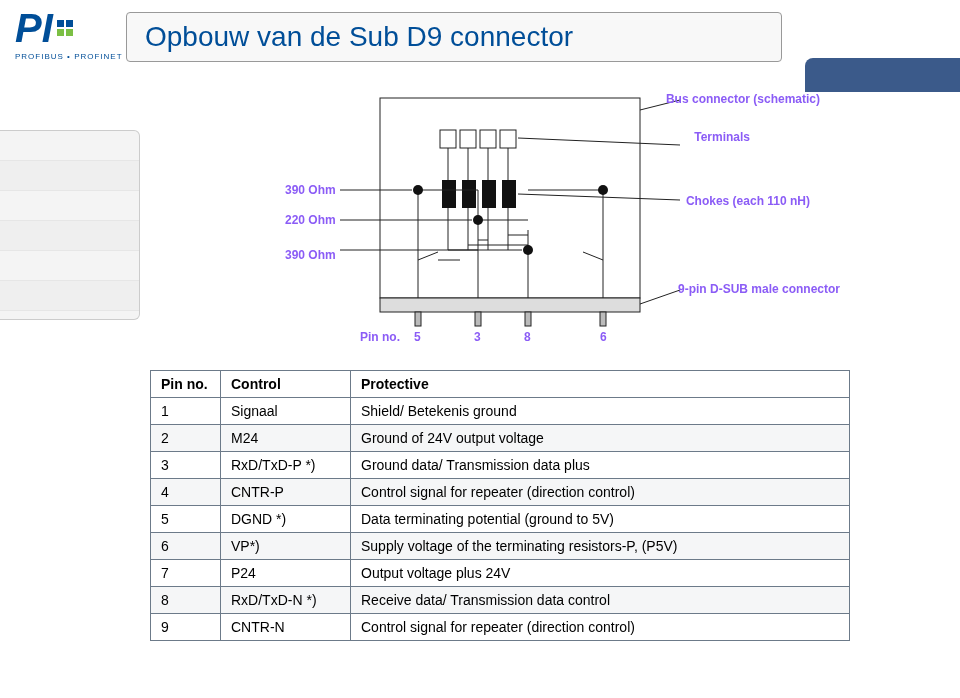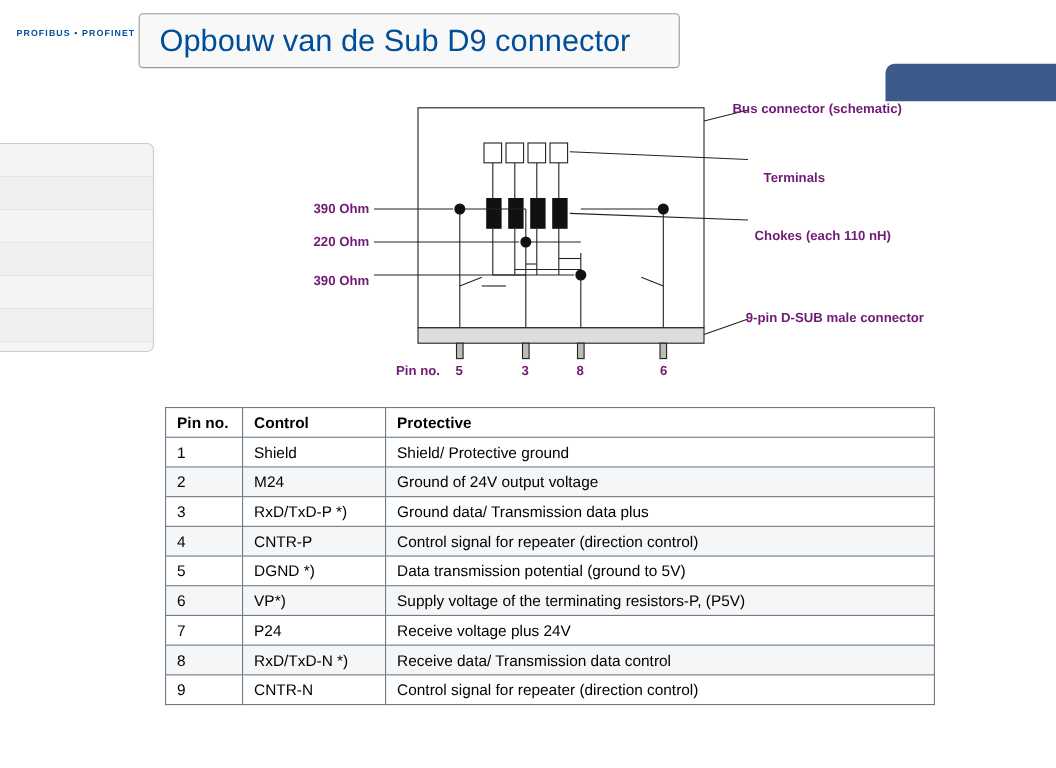--- a/index.html
+++ b/index.html
@@ -36,28 +36,28 @@
     margin-left: 2px;
   }
   .logo-sq-row { display: flex; gap: 2px; }
   .sq { width: 7px; height: 7px; }
   .sq-blue { background: #004e98; }
   .sq-green { background: #7bbf44; }
   .logo-text {
     font-size: 8px;
     letter-spacing: 1px;
     color: #004e98;
-    margin-top: 16px;
-    font-weight: bold;
+    margin-top: 6px;
+    font-weight: normal;
   }
   .title-bar {
     position: absolute;
     top: 12px;
     left: 126px;
-    width: 492px;
+    width: 656px;
     height: 50px;
     border: 1px solid #999;
     background: #f8f8f8;
     border-radius: 4px;
     display: flex;
     align-items: center;
     padding-left: 18px;
   }
   .title-bar h1 {
     color: #004e98;
@@ -92,21 +92,21 @@
   }
   .left-tab .row:nth-child(even){ background:#efefef; }
   .diagram {
     position: absolute;
     top: 90px;
     left: 300px;
     width: 520px;
     height: 260px;
     font-size: 12px;
     font-weight: bold;
-    color: #701a75;
+    color: #8b5cf6;
   }
   .diagram svg { position: absolute; top:0; left:0; }
   .d-label { position:absolute; font-size:12px; font-weight:bold; }
   .pin-table {
     position: absolute;
     top: 370px;
     left: 150px;
     width: 700px;
     border-collapse: collapse;
     font-size: 14px;
@@ -122,20 +122,33 @@
     font-weight: bold;
   }
   .pin-table tr:nth-child(even) td { background: #f5f6f7; }
   .col-pin { width: 70px; }
   .col-sig { width: 130px; }
 </style>
 </head>
 <body>
 
 <div class="logo">
+  <div class="logo-upper">
+    <span class="logo-p">PI</span>
+    <div class="logo-squares">
+      <div class="logo-sq-row">
+          <div class="sq sq-blue"></div>
+          <div class="sq sq-blue"></div>
+        </div>
+      <div class="logo-sq-row">
+          <div class="sq sq-green"></div>
+          <div class="sq sq-green"></div>
+        </div>
+    </div>
+  </div>
   <div class="logo-text">PROFIBUS • PROFINET</div>
 </div>
 
 <div class="title-bar">
   <h1>Opbouw van de Sub D9 connector</h1>
 </div>
 
 <div class="accent-block"></div>
 
 <div class="left-tab">
@@ -205,22 +218,22 @@
     <line x1="340" y1="20" x2="380" y2="10" stroke="#222"></line>
     <line x1="218" y1="48" x2="380" y2="55" stroke="#222"></line>
     <line x1="218" y1="104" x2="380" y2="110" stroke="#222"></line>
     <line x1="340" y1="214" x2="380" y2="200" stroke="#222"></line>
 
     <line x1="40" y1="100" x2="112" y2="100" stroke="#222"></line>
     <line x1="40" y1="130" x2="172" y2="130" stroke="#222"></line>
     <line x1="40" y1="160" x2="222" y2="160" stroke="#222"></line>
   </svg>
   <span class="d-label" style="right:0; top:2px;">Bus connector (schematic)</span>
-  <span class="d-label" style="right:70px; top:64px;">Terminals</span>
-  <span class="d-label" style="right:10px; top:117px;">Chokes (each 110 nH)</span>
+  <span class="d-label" style="right:70px; top:40px;">Terminals</span>
+  <span class="d-label" style="right:10px; top:104px;">Chokes (each 110 nH)</span>
   <span class="d-label" style="right:-20px; top:192px;">9-pin D-SUB male connector</span>
   <span class="d-label" style="left:-15px; top:93px;">390 Ohm</span>
   <span class="d-label" style="left:-15px; top:123px;">220 Ohm</span>
   <span class="d-label" style="left:-15px; top:158px;">390 Ohm</span>
   <span class="d-label" style="left:60px; top:240px;">Pin no.</span>
   <span class="d-label" style="left:114px; top:240px;">5</span>
   <span class="d-label" style="left:174px; top:240px;">3</span>
   <span class="d-label" style="left:224px; top:240px;">8</span>
   <span class="d-label" style="left:300px; top:240px;">6</span>
 </div>
@@ -229,52 +242,52 @@
   <thead>
     <tr>
       <th class="col-pin">Pin no.</th>
       <th class="col-sig">Control</th>
       <th>Protective</th>
     </tr>
   </thead>
   <tbody id="tbody">
       <tr>
         <td>1</td>
-        <td>Shield</td>
-        <td>Shield/ Protective ground</td>
+        <td>Signaal</td>
+        <td>Shield/ Betekenis ground</td>
       </tr>
       <tr>
         <td>2</td>
         <td>M24</td>
         <td>Ground of 24V output voltage</td>
       </tr>
       <tr>
         <td>3</td>
         <td>RxD/TxD-P *)</td>
         <td>Ground data/ Transmission data plus</td>
       </tr>
       <tr>
         <td>4</td>
         <td>CNTR-P</td>
         <td>Control signal for repeater (direction control)</td>
       </tr>
       <tr>
         <td>5</td>
         <td>DGND *)</td>
-        <td>Data transmission potential (ground to 5V)</td>
+        <td>Data terminating potential (ground to 5V)</td>
       </tr>
       <tr>
         <td>6</td>
         <td>VP*)</td>
         <td>Supply voltage of the terminating resistors-P, (P5V)</td>
       </tr>
       <tr>
         <td>7</td>
         <td>P24</td>
-        <td>Receive voltage plus 24V</td>
+        <td>Output voltage plus 24V</td>
       </tr>
       <tr>
         <td>8</td>
         <td>RxD/TxD-N *)</td>
         <td>Receive data/ Transmission data control</td>
       </tr>
       <tr>
         <td>9</td>
         <td>CNTR-N</td>
         <td>Control signal for repeater (direction control)</td>

